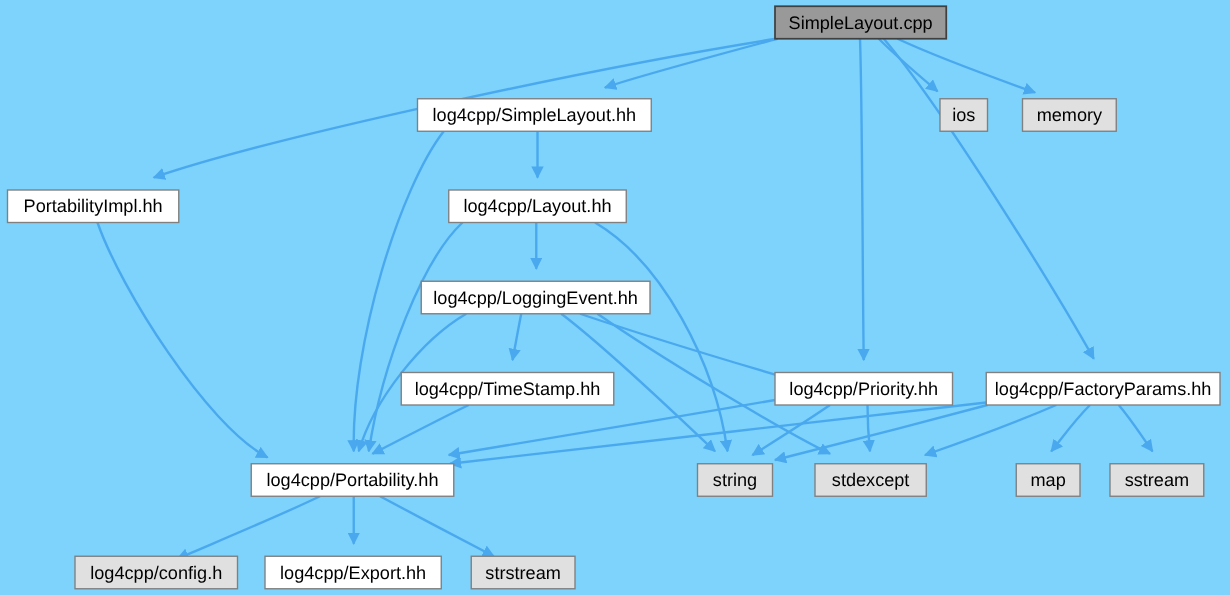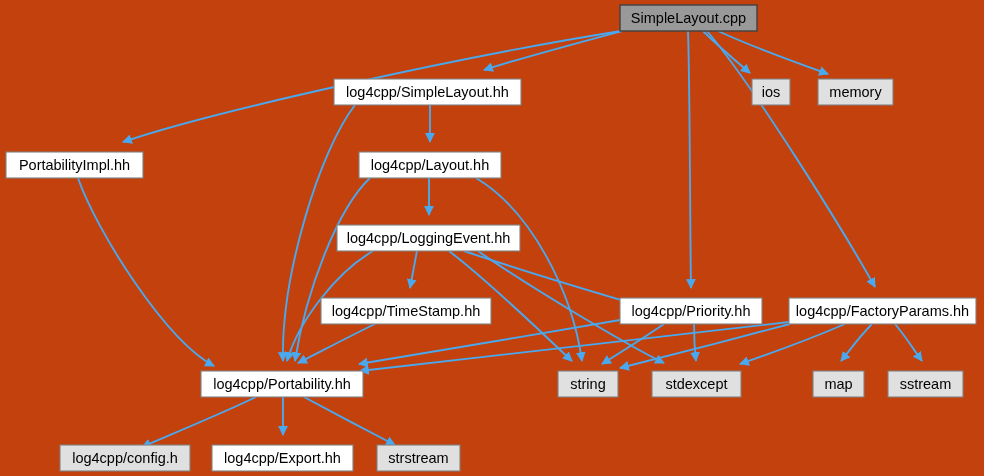--- a/index.html
+++ b/index.html
@@ -4,21 +4,21 @@
 <style>
   html, body {
     margin: 0;
     padding: 0;
     background: #000000;
   }
   #graph-root {
     position: relative;
     width: 984px;
     height: 476px;
-    background: #c2410c;
+    background: #7dd3fc;
     overflow: hidden;
     font-family: "Liberation Sans", sans-serif;
   }
   svg.graph-canvas {
     position: absolute;
     left: 0;
     top: 0;
     width: 984px;
     height: 476px;
     display: block;

